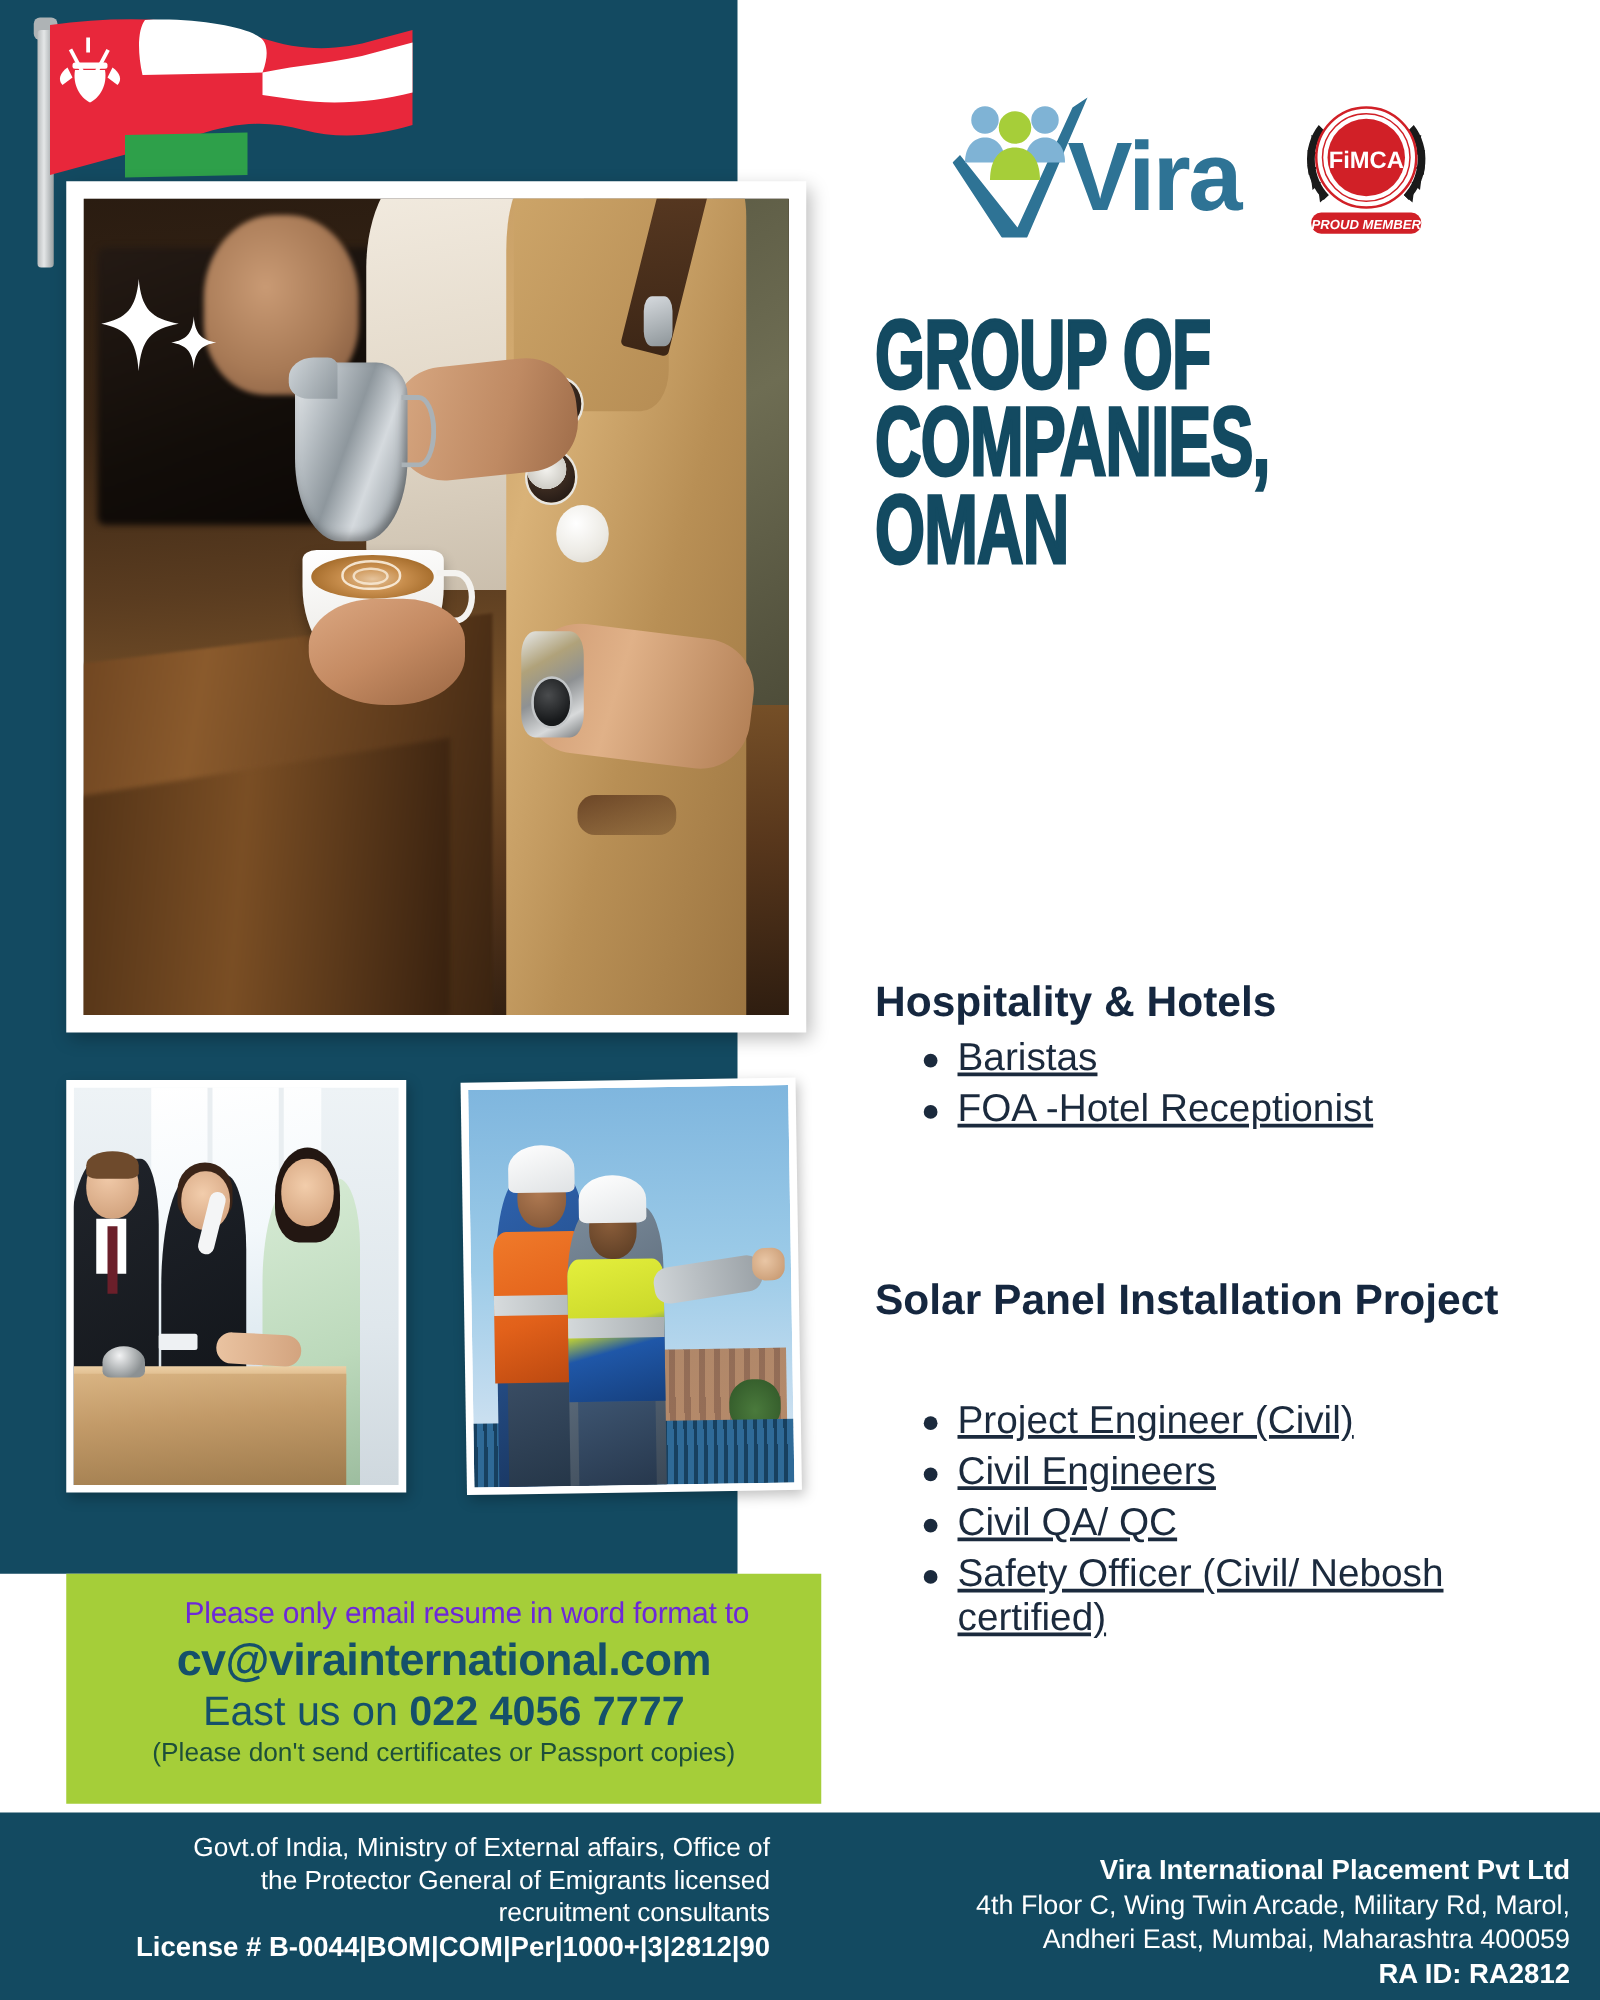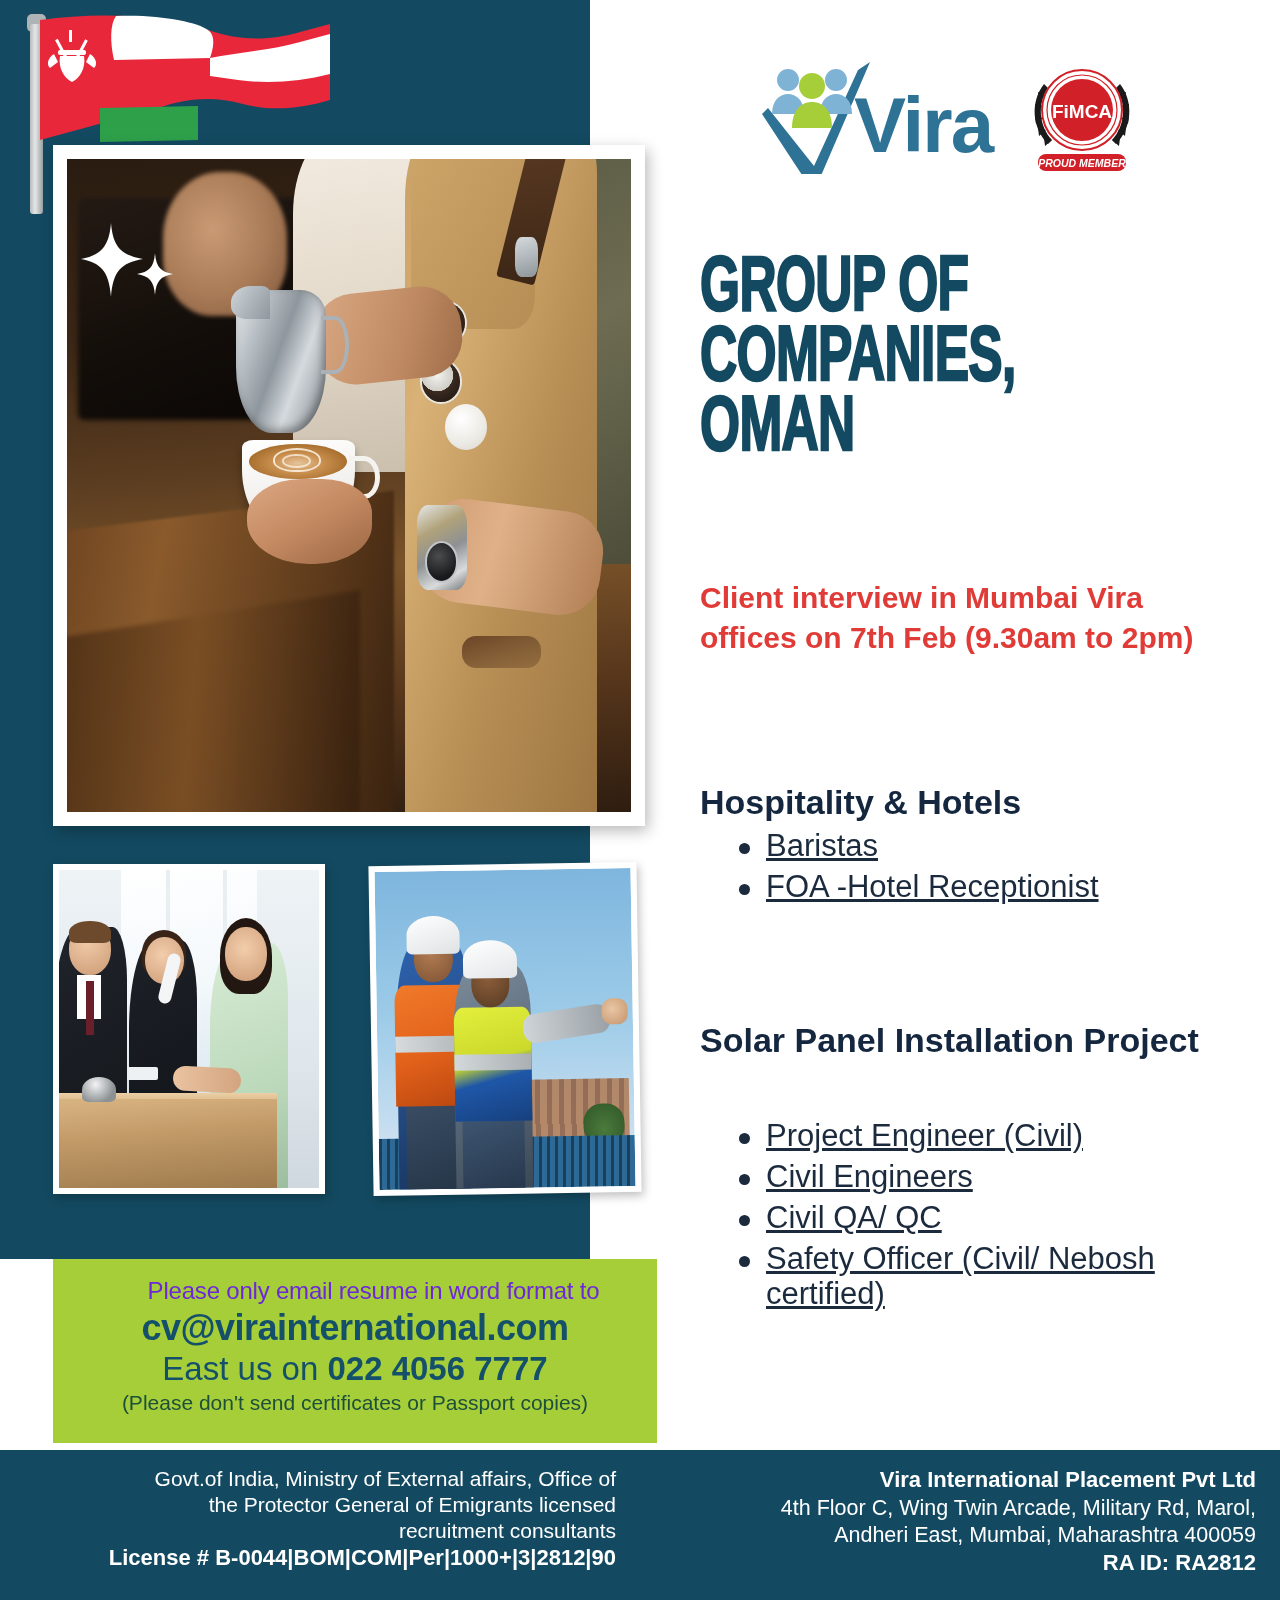--- a/index.html
+++ b/index.html
@@ -208,21 +208,21 @@
   .w2-helmet { position:absolute; left:34%; top:22%; width:21%; height:12%;
     background:linear-gradient(160deg,#ffffff,#e3e6e8); border-radius:50% 50% 12% 12%; }
   .w2-arm { position:absolute; left:57%; top:44%; width:34%; height:9%;
     background:linear-gradient(90deg,#cfd4d7 0%,#b9bfc3 40%,#9aa1a6 100%); border-radius:12px; transform:rotate(-8deg); }
   .w2-hand { position:absolute; right:2%; top:41%; width:10%; height:8%;
     background:radial-gradient(circle at 40% 40%,#e9c6a5,#c3936a); border-radius:40%; }
   .w2-legs { position:absolute; left:33%; top:79%; width:24%; height:21%;
     background:linear-gradient(160deg,#3d5470,#27384d); }
 
   
-  .logo-row { position:absolute; left:762px; top:58px; display:flex; align-items:center; gap:24px;justify-content:flex-end; }
+  .logo-row { position:absolute; left:762px; top:74px; display:flex; align-items:center; gap:35px;justify-content:flex-end; }
   .vira-logo { position:relative; width:238px; height:116px; }
   .vira-text { position:absolute; left:92px; top:28px; font-size:78px; font-weight:700;
     color:#2E7395; letter-spacing:-2px; line-height:1; font-family:"Liberation Sans",sans-serif; }
 
   .fimca { position:relative; width:116px; height:116px; }
 
   
   .headline {
     position:absolute; left:700px; top:248px; width:520px;
     font-family:"Liberation Sans",sans-serif;
@@ -268,21 +268,21 @@
   .gb-call b { font-weight:700; }
   .gb-note { font-size:21px; font-weight:400; color:#1d4f3a; margin-top:3px; }
 
   
   .footer {
     position:absolute; left:0; top:1450px; width:1280px; height:150px;
     background:#134A61; color:#ffffff; display:flex;
   }
   .footer-col { flex:1; text-align:right; padding-top:16px; }
   .footer-col.left  { padding:16px 30px 0 30px; }
-  .footer-col.right { padding:16px 24px 0 24px; }
+  .footer-col.right { padding:32px 24px 0 24px; }
   .f-line { font-size:21px; line-height:1.24; font-weight:400; }
   .f-bold { font-size:22px; font-weight:700; line-height:1.3; }
   .f-addr { font-size:21.5px; line-height:1.26; font-weight:400; }
 </style>
 </head>
 <body>
 
 <div id="poster">
 
   <div class="teal-panel"></div>
@@ -422,21 +422,20 @@
         <rect x="14" y="96" width="88" height="17" rx="8" fill="#D12027"></rect>
         <text x="58" y="109" text-anchor="middle" font-family="Liberation Sans, sans-serif" font-size="10.5" font-weight="700" font-style="italic" fill="#ffffff">PROUD MEMBER</text>
       </svg>
     </div>
   </div>
 
   <div class="headline">GROUP OF
 COMPANIES,
 OMAN</div>
 
-  <div class="interview">Client interview in Mumbai Vira offices on 7th Feb (9.30am to 2pm)</div>
 
   <div class="sec-title hosp">Hospitality &amp; Hotels</div>
   <ul class="jobs hosp-list">
     <li>Baristas</li>
     <li>FOA -Hotel Receptionist</li>
   </ul>
 
   <div class="sec-title solar">Solar Panel Installation Project</div>
   <ul class="jobs solar-list">
     <li>Project Engineer (Civil)</li>

